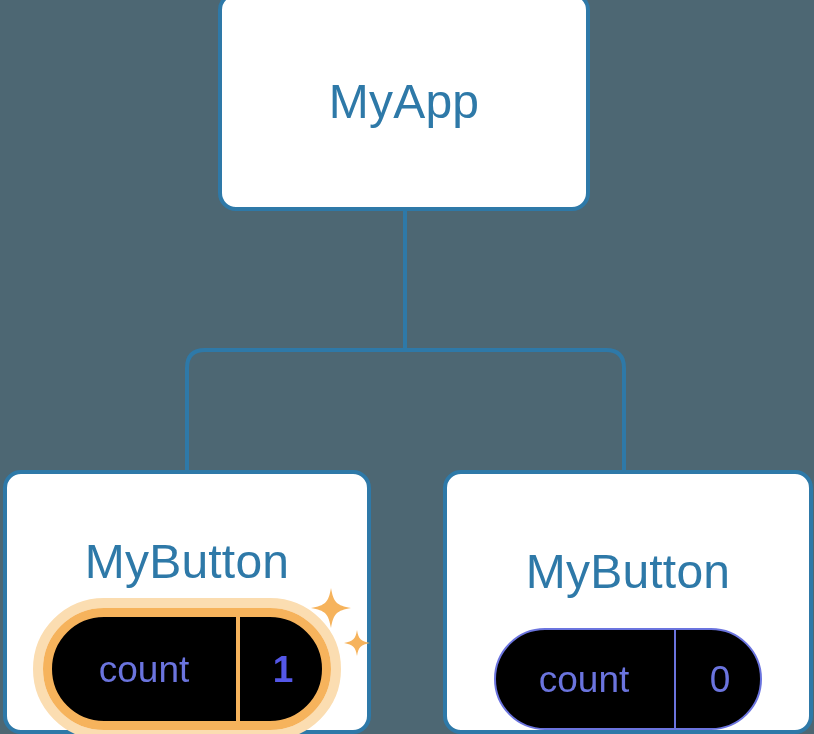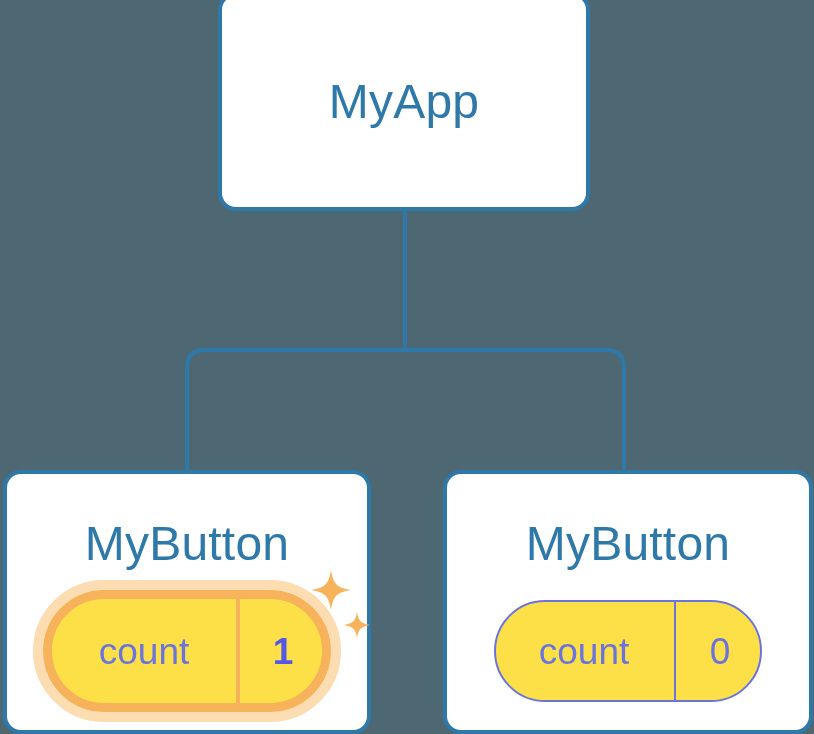--- a/index.html
+++ b/index.html
@@ -35,21 +35,21 @@
   
   .node-card {
     position: absolute;
     background: #ffffff;
     border: 4px solid #2e79a8;
     border-radius: 16px;
     box-sizing: border-box;
     display: flex;
     flex-direction: column;
     align-items: center;
-    justify-content: flex-start;
+    justify-content: flex-end;
   }
 
   
   #card-myapp {
     left: 218px;
     top: -8px;
     width: 372px;
     height: 219px;
     border-radius: 18px;
     justify-content: center;
@@ -96,21 +96,21 @@
     align-items: center;
     justify-content: center;
   }
 
   .pill {
     position: relative;
     display: flex;
     align-items: stretch;
     box-sizing: border-box;
     border-radius: 999px;
-    background: #fde047;
+    background: #000000;
     z-index: 2;
   }
 
   
   .pill.idle {
     width: 268px;
     height: 102px;
     border: 2px solid #6b74de;
   }
   .pill.idle .pill-key {

